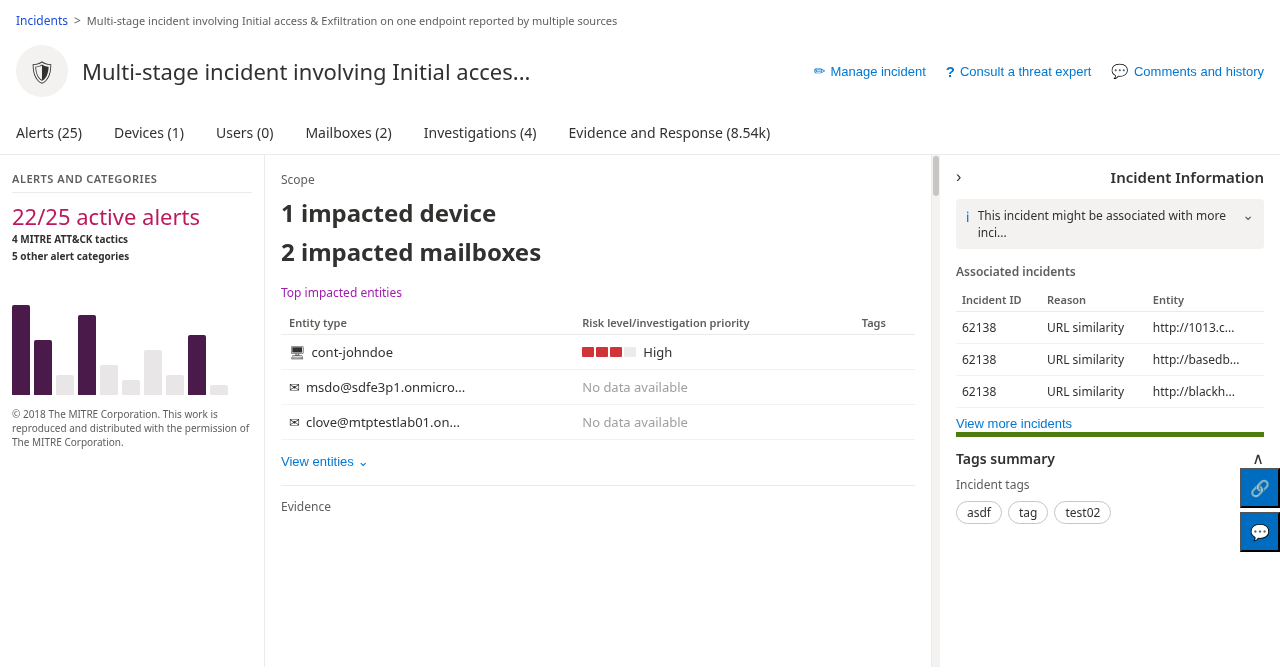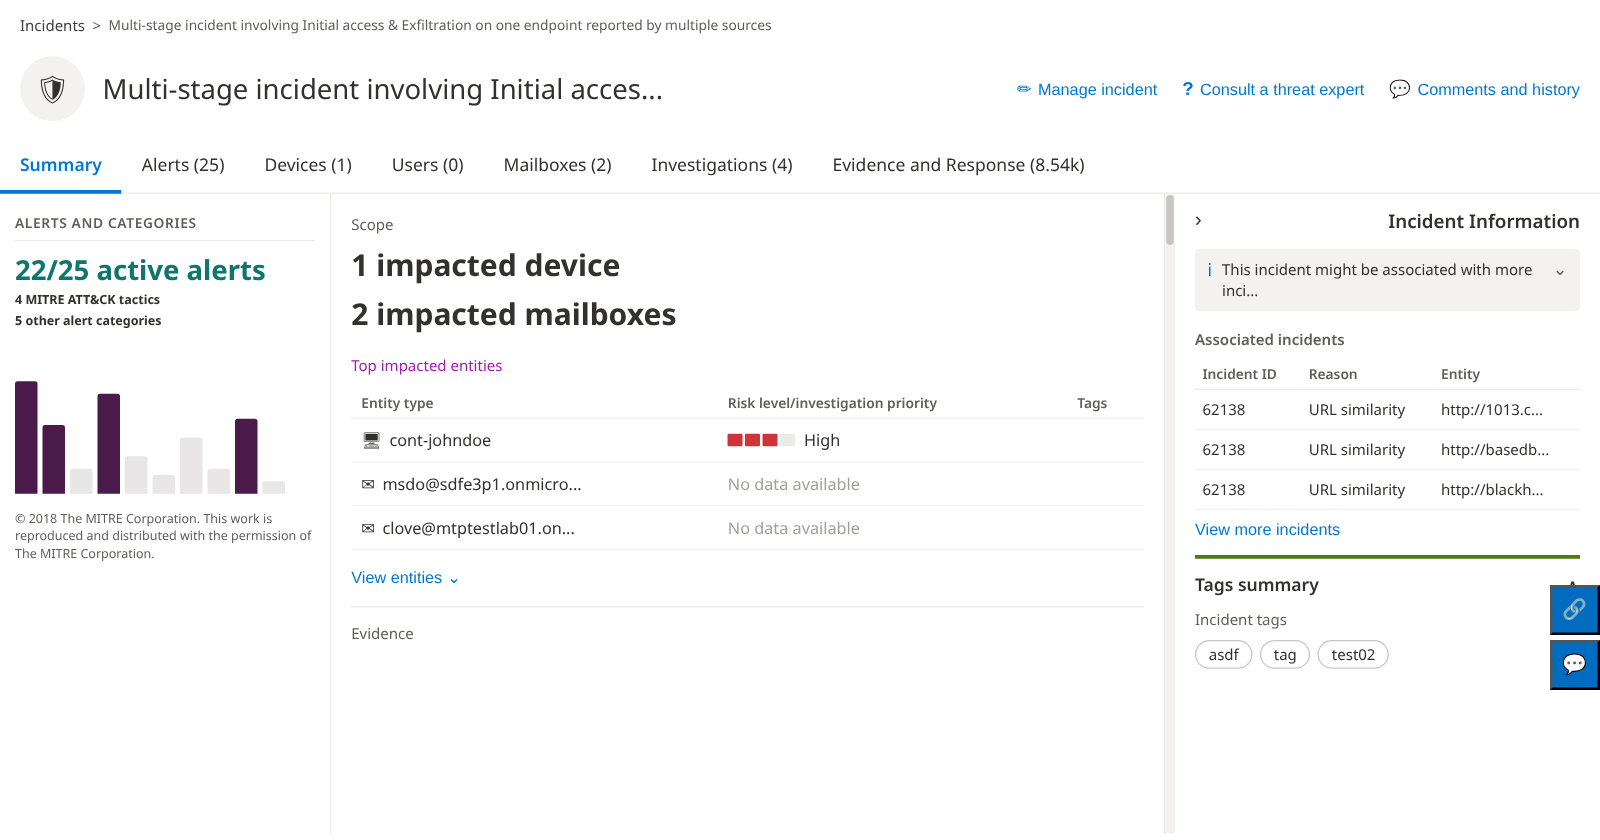--- a/index.html
+++ b/index.html
@@ -20,21 +20,21 @@
     .tabs { display: flex; border-bottom: 1px solid #edebe9; padding: 0 0 0 0; margin: 0 0 0 0; }
     .tab { padding: 10px 16px; font-size: 14px; color: #323130; cursor: pointer; border-bottom: 3px solid transparent; margin-bottom: -1px; white-space: nowrap; }
     .tab.active { color: #0078d4; border-bottom-color: #0078d4; font-weight: 600; }
 
     
     .main-content { display: flex; height: calc(672px - 160px); }
 
     
     .left-panel { width: 265px; min-width: 265px; padding: 16px 12px; border-right: 1px solid #edebe9; overflow-y: auto; }
     .section-title { font-size: 11px; font-weight: 600; color: #605e5c; text-transform: uppercase; letter-spacing: 0.5px; margin-bottom: 10px; padding-bottom: 6px; border-bottom: 1px solid #edebe9; }
-    .stat-line { font-size: 22px; font-weight: 700; color: #0f766e; margin-bottom: 4px; line-height: 1.2; }
+    .stat-line { font-size: 22px; font-weight: 400; color: #be185d; margin-bottom: 4px; line-height: 1.2; }
     .stat-sub { font-size: 10px; font-weight: 700; color: #323130; margin-bottom: 4px; line-height: 1.3; }
 
     
     .bar-chart { display: flex; align-items: flex-end; gap: 4px; height: 120px; margin-top: 12px; margin-bottom: 12px; }
     .bar { width: 18px; background: #e8e6e6; border-radius: 2px 2px 0 0; }
     .bar.filled { background: #4a1a4a; }
 
     
     .footer-note { font-size: 10px; color: #605e5c; margin-top: 8px; line-height: 1.4; }
 
@@ -70,41 +70,41 @@
     .info-notice { display: flex; align-items: flex-start; gap: 8px; background: #f3f2f1; border-radius: 4px; padding: 8px 10px; margin-bottom: 14px; font-size: 12px; color: #323130; }
     .expand-notice { border: none; background: none; font-size: 14px; cursor: pointer; color: #605e5c; margin-left: auto; }
 
     .assoc-incidents-title { font-size: 12px; font-weight: 600; color: #605e5c; margin-bottom: 8px; }
     .assoc-table { width: 100%; border-collapse: collapse; }
     .assoc-table th { font-size: 11px; color: #605e5c; font-weight: 600; text-align: left; padding: 4px 6px; border-bottom: 1px solid #edebe9; }
     .assoc-table td { padding: 7px 6px; border-bottom: 1px solid #f3f2f1; font-size: 12px; }
 
     .view-more-incidents { color: #0078d4; font-size: 13px; cursor: pointer; background: none; border: none; margin-top: 8px; display: inline-block; }
 
-    .tags-summary-header { display: flex; align-items: flex-start; justify-content: space-between; padding: 12px 0 8px; border-top: 3px solid #4d7c0f; margin-top: 12px; }
+    .tags-summary-header { display: flex; align-items: center; justify-content: space-between; padding: 12px 0 8px; border-top: 5px solid #4d7c0f; }
     .tags-summary-title { font-size: 14px; font-weight: 600; }
     .collapse-btn { border: none; background: none; font-size: 16px; cursor: pointer; color: #323130; }
 
     .incident-tags-label { font-size: 12px; color: #605e5c; margin-bottom: 8px; }
     .tags-list { display: flex; flex-wrap: wrap; gap: 6px; }
     .tag-chip { border: 1px solid #c8c6c4; border-radius: 12px; padding: 2px 10px; font-size: 12px; color: #323130; background: #fff; }
 
     
     .floating-btns { position: fixed; right: 0; top: 50%; transform: translateY(-50%); display: flex; flex-direction: column; gap: 2px; }
     .floating-btn { width: 40px; height: 40px; background: #006cbf; display: flex; align-items: center; justify-content: center; cursor: pointer; color: white; font-size: 16px; }
 
     
     .scrollbar-track { width: 8px; background: #f3f2f1; position: relative; }
     .scrollbar-thumb { width: 6px; height: 40px; background: #c8c6c4; border-radius: 3px; margin: 1px auto; }
   </style>
 </head>
 <body>
 
 <div class="breadcrumb">
-  <span style="cursor:pointer;color:#404040;">Incidents</span>
+  <span style="cursor:pointer;color:#1d4ed8;">Incidents</span>
   <span style="color:#605e5c;">&gt;</span>
   <span style="color:#605e5c; font-size:11px; max-width:900px; overflow:hidden; text-overflow:ellipsis; white-space:nowrap;">Multi-stage incident involving Initial access &amp; Exfiltration on one endpoint reported by multiple sources</span>
 </div>
 
 <div class="page-header">
   <div class="header-left">
     <div class="header-icon">
       <span>🛡</span>
     </div>
     <h1 class="header-title">Multi-stage incident involving Initial acces...</h1>
@@ -119,21 +119,20 @@
       <span>Consult a threat expert</span>
     </button>
     <button class="header-action-btn">
       <span style="font-size:14px;">💬</span>
       <span>Comments and history</span>
     </button>
   </div>
 </div>
 
 <div class="tabs">
-  <div class="tab active">Summary</div>
   <div class="tab">Alerts (25)</div>
   <div class="tab">Devices (1)</div>
   <div class="tab">Users (0)</div>
   <div class="tab">Mailboxes (2)</div>
   <div class="tab">Investigations (4)</div>
   <div class="tab">Evidence and Response (8.54k)</div>
 </div>
 
 <div class="main-content">
 

